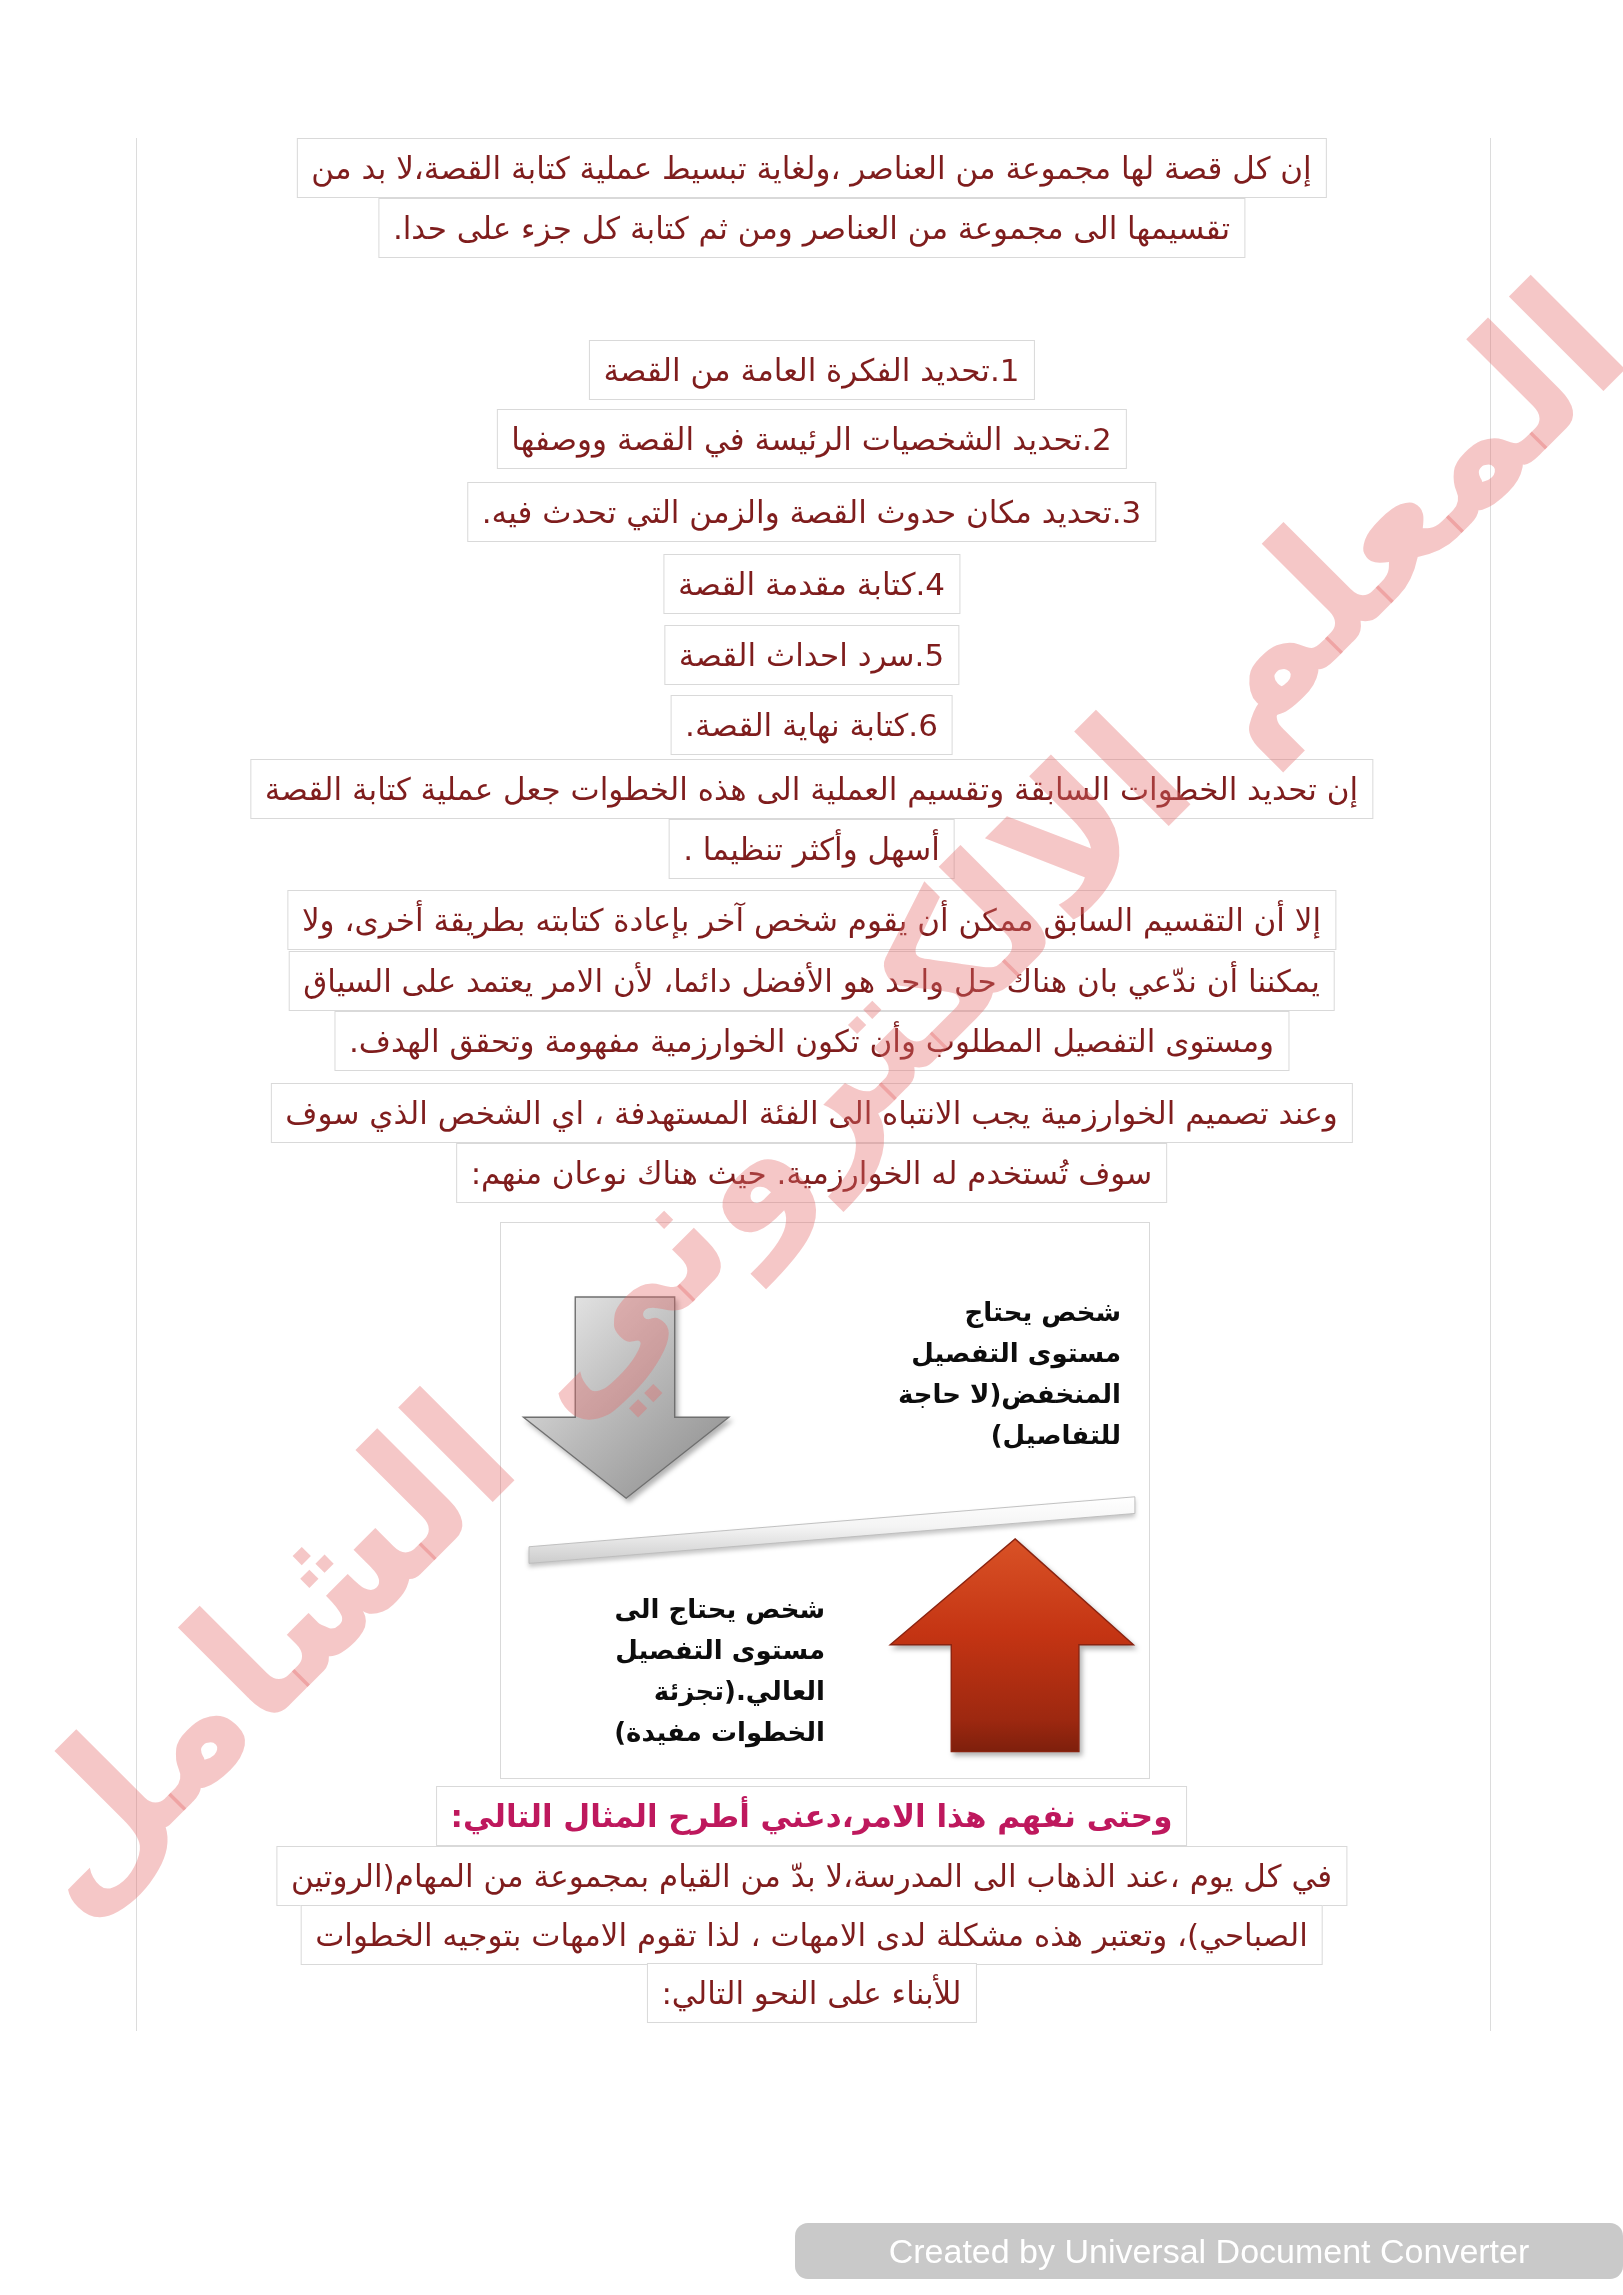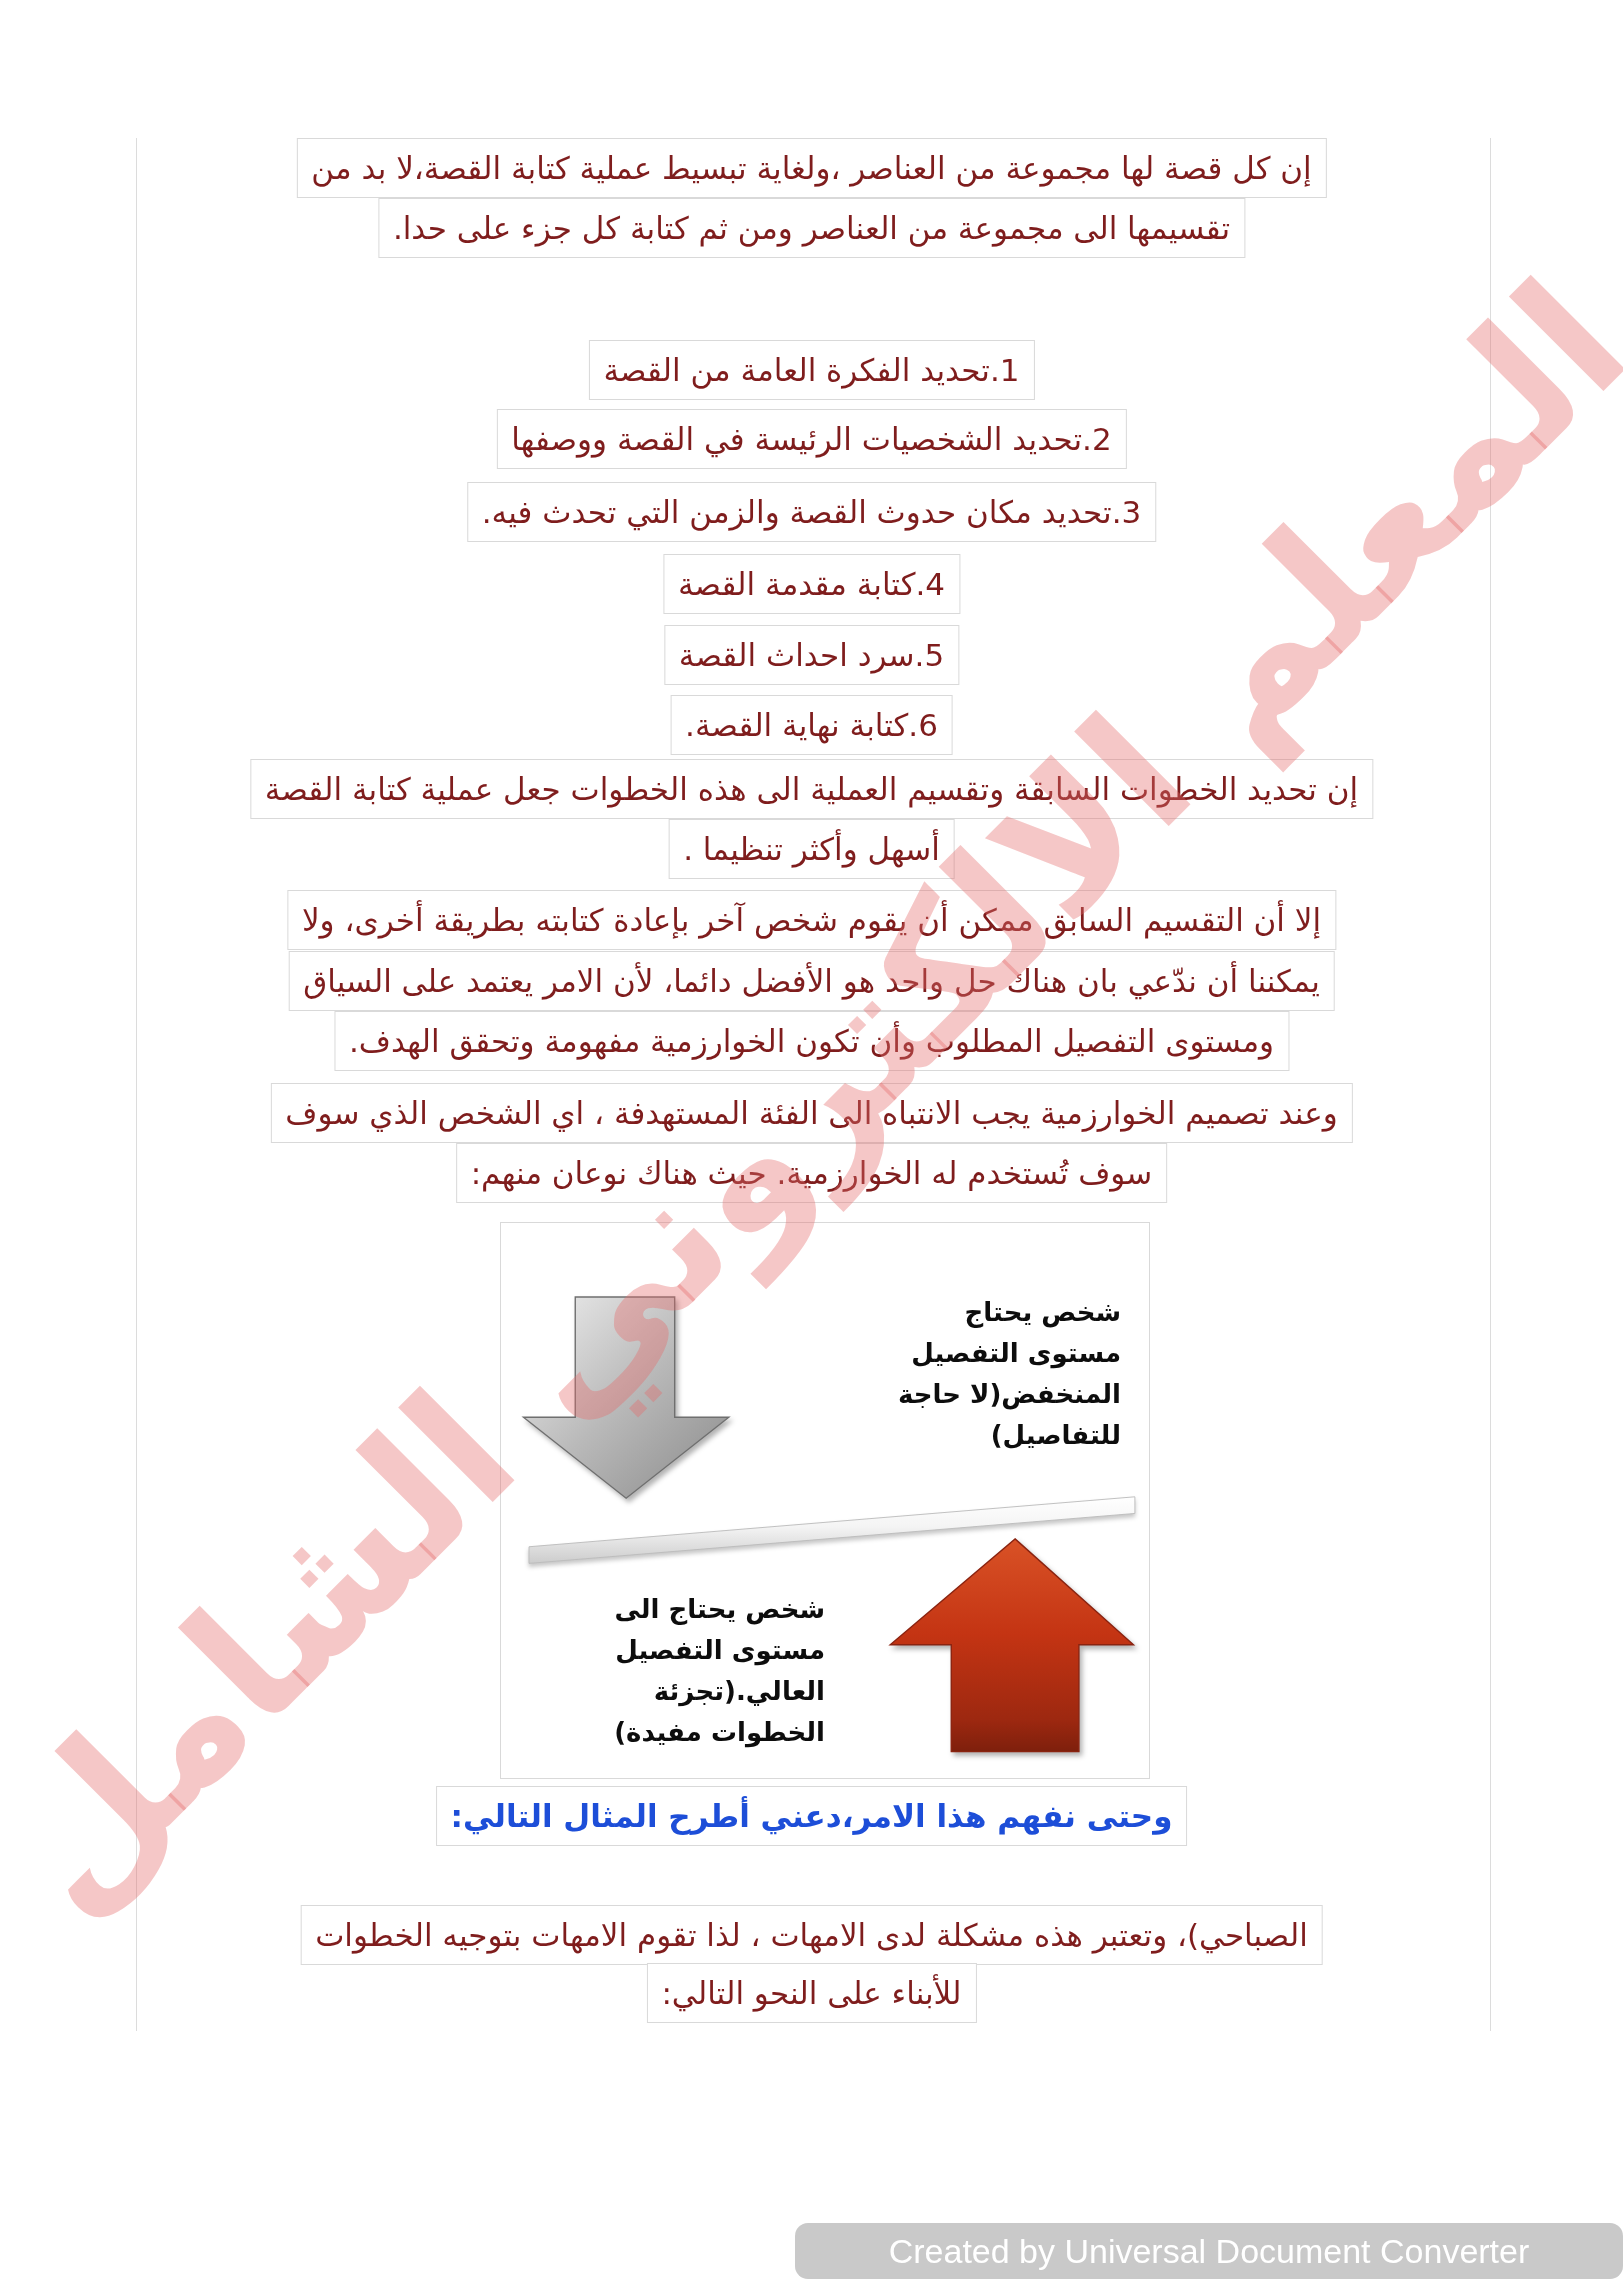--- a/index.html
+++ b/index.html
@@ -31,21 +31,21 @@
     white-space:nowrap;
     padding:0 14px;
     background:#ffffff;
     border:0.9px solid #d9d9d9;
     color:#7f1d1d;
     font-size:31px;
     direction:rtl;
     text-align:center;
     z-index:1;
   }
-  .bold{font-weight:bold;color:#1d4ed8;}
+  .bold{font-weight:bold;color:#be185d;}
   .diagram{
     position:absolute;
     left:500px;
     top:1222px;
     width:648px;
     height:555px;
     background:#ffffff;
     border:0.9px solid #d9d9d9;
     z-index:1;
   }
@@ -156,20 +156,21 @@
     <div class="dlabel dlabel-high">
       <div>شخص يحتاج الى</div>
       <div>مستوى التفصيل</div>
       <div>العالي.(تجزئة</div>
       <div>الخطوات مفيدة)</div>
     </div>
   </div>
 
   <div class="tline bold" style="top:1786px">وحتى نفهم هذا الامر،دعني أطرح المثال التالي:</div>
 
+  <div class="tline" style="top:1846px">في كل يوم ،عند الذهاب الى المدرسة،لا بدّ من القيام بمجموعة من المهام(الروتين</div>
   <div class="tline" style="top:1905px">الصباحي)، وتعتبر  هذه مشكلة لدى الامهات ، لذا تقوم الامهات بتوجيه الخطوات</div>
   <div class="tline" style="top:1963px">للأبناء على النحو التالي:</div>
 
   <div class="watermark">المعلم الالكتروني الشامل</div>
 
   <div class="footer">
     <span>Created by Universal Document Converter</span>
   </div>
 
 </div>

